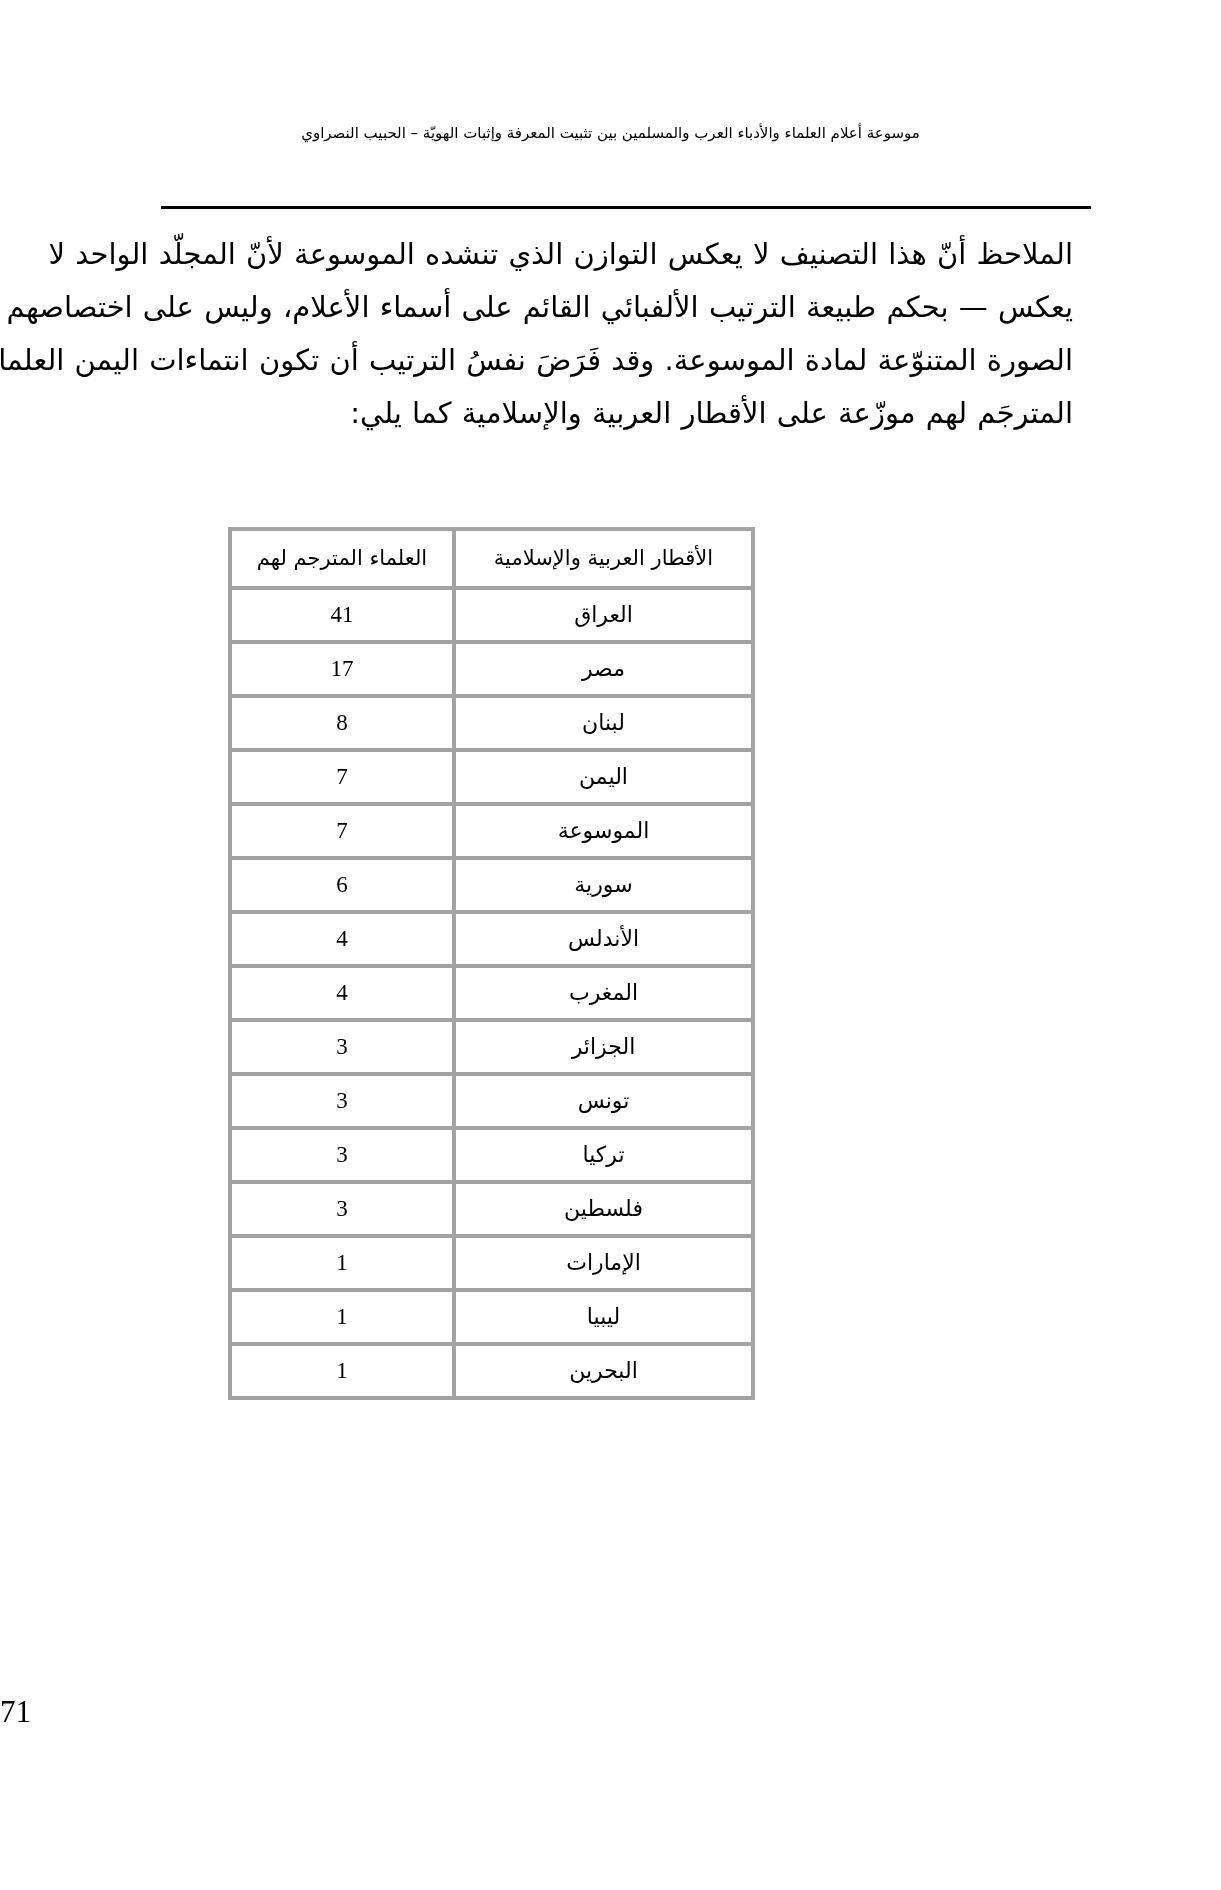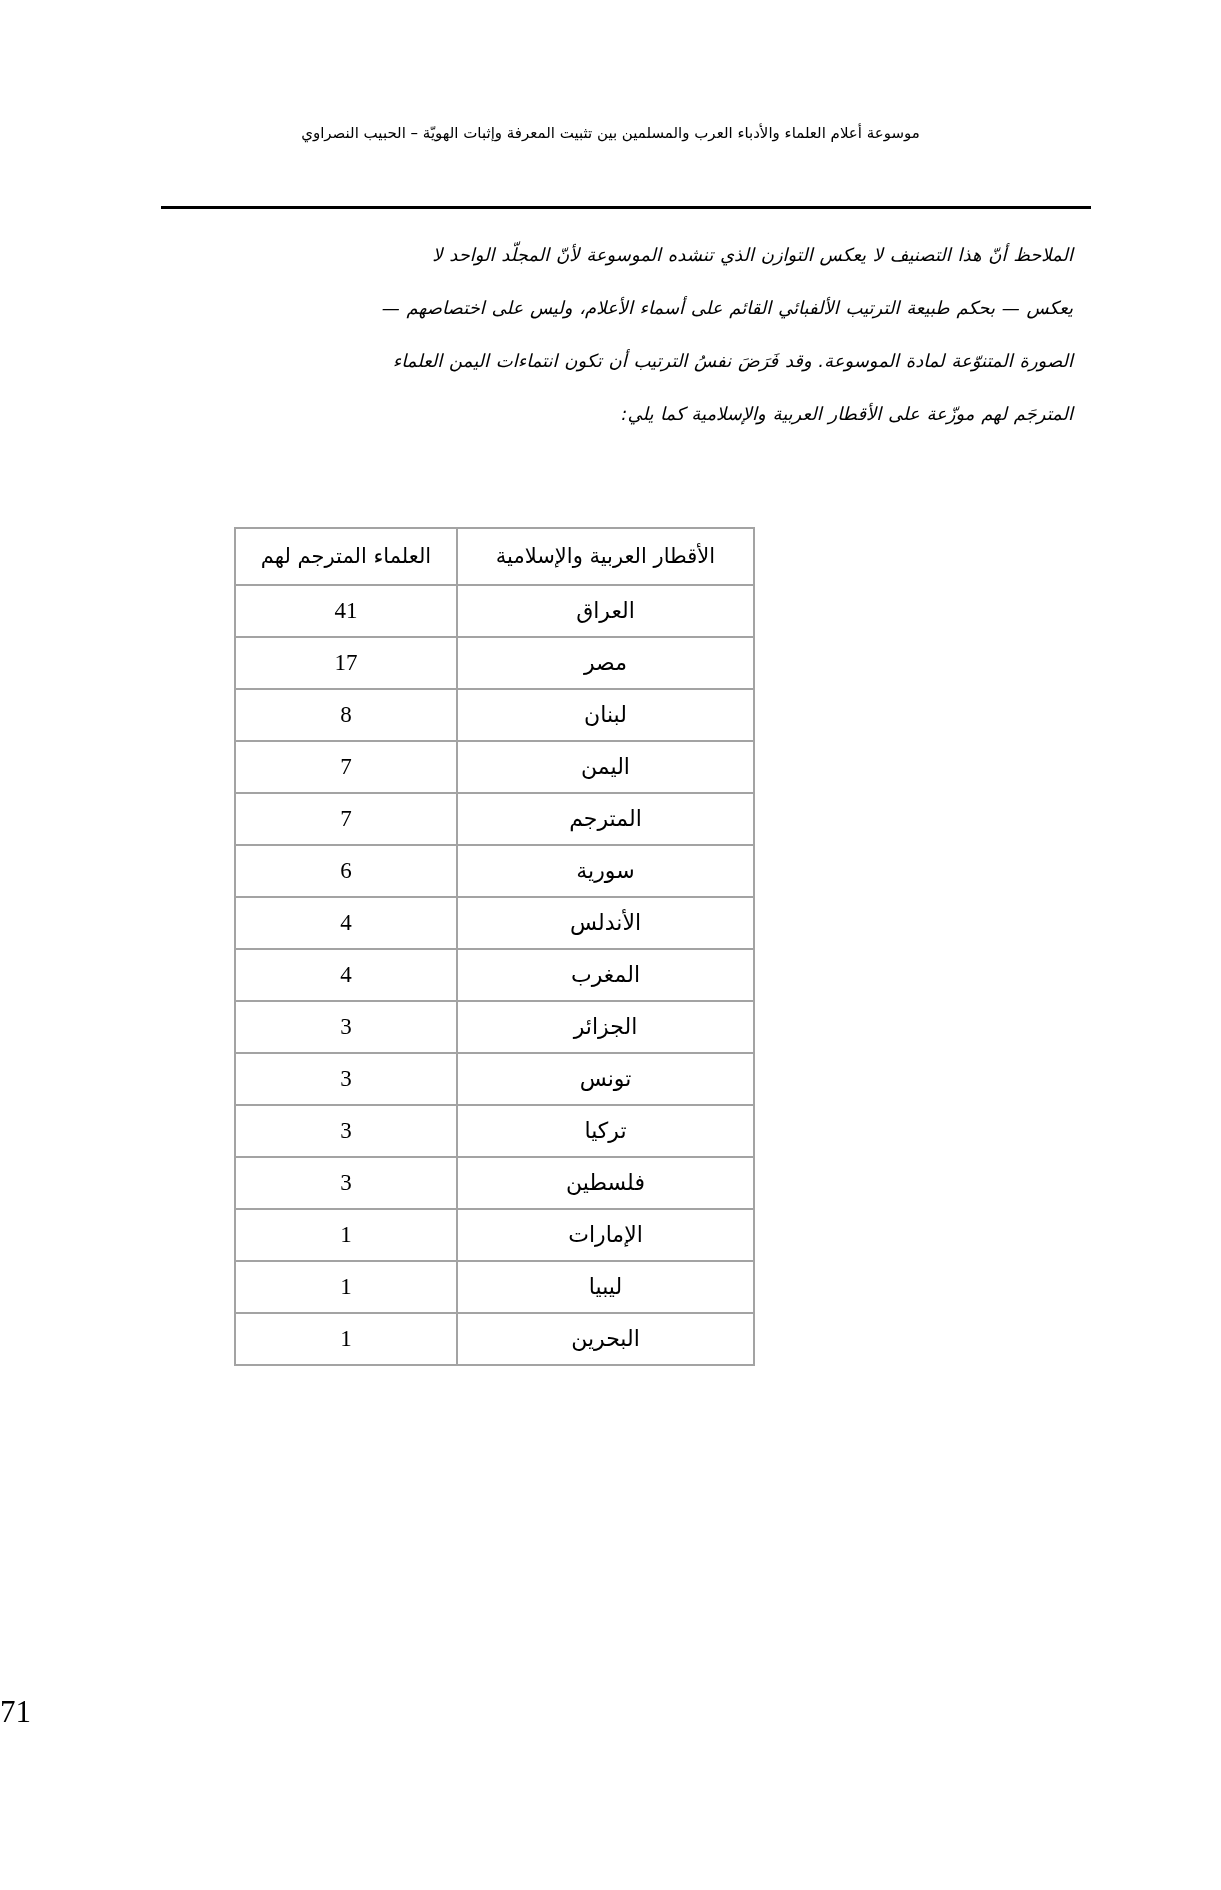--- a/index.html
+++ b/index.html
@@ -49,24 +49,23 @@
 
   
   .body-block {
     position: absolute;
     top: 228px;
     right: 148px;
     width: 920px;
     direction: rtl;
     text-align: justify;
     text-align-last: right;
-    font-size: 18px;
+    font-size: 29px;
     line-height: 53px;
     word-spacing: 1px;
-    font-style: italic;
   }
   .body-block p {
     margin: 0;
   }
   .body-line {
     display: block;
     white-space: nowrap;
   }
   .line-last {
     display: block;
@@ -82,21 +81,21 @@
     width: 475px;
   }
   table.countries {
     border-collapse: collapse;
     width: 475px;
     direction: rtl;
     table-layout: fixed;
   }
   table.countries th,
   table.countries td {
-    border: 2px solid #a3a3a3;
+    border: 4px solid #a3a3a3;
     height: 50px;
     padding: 0 10px;
     text-align: center;
     vertical-align: middle;
     font-weight: normal;
     font-size: 22px;
     line-height: 1.2;
   }
   table.countries th.col-region,
   table.countries td.col-region {
@@ -166,21 +165,21 @@
         </tr>
         <tr>
           <td class="col-region">لبنان</td>
           <td class="col-count">8</td>
         </tr>
         <tr>
           <td class="col-region">اليمن</td>
           <td class="col-count">7</td>
         </tr>
         <tr>
-          <td class="col-region">المترجم</td>
+          <td class="col-region">الموسوعة</td>
           <td class="col-count">7</td>
         </tr>
         <tr>
           <td class="col-region">سورية</td>
           <td class="col-count">6</td>
         </tr>
         <tr>
           <td class="col-region">الأندلس</td>
           <td class="col-count">4</td>
         </tr>

